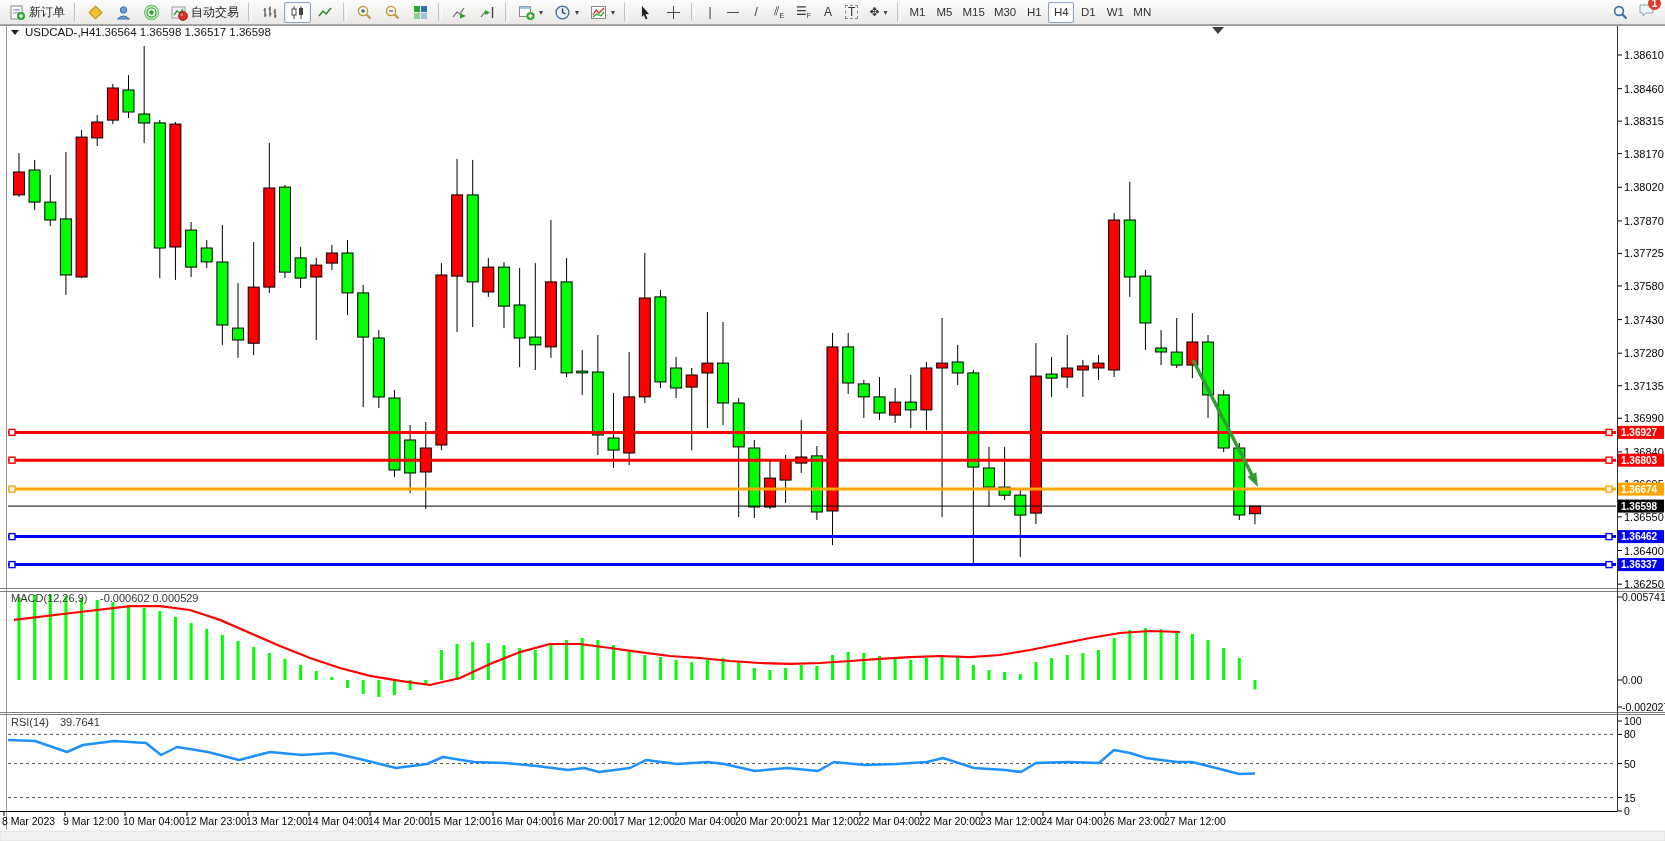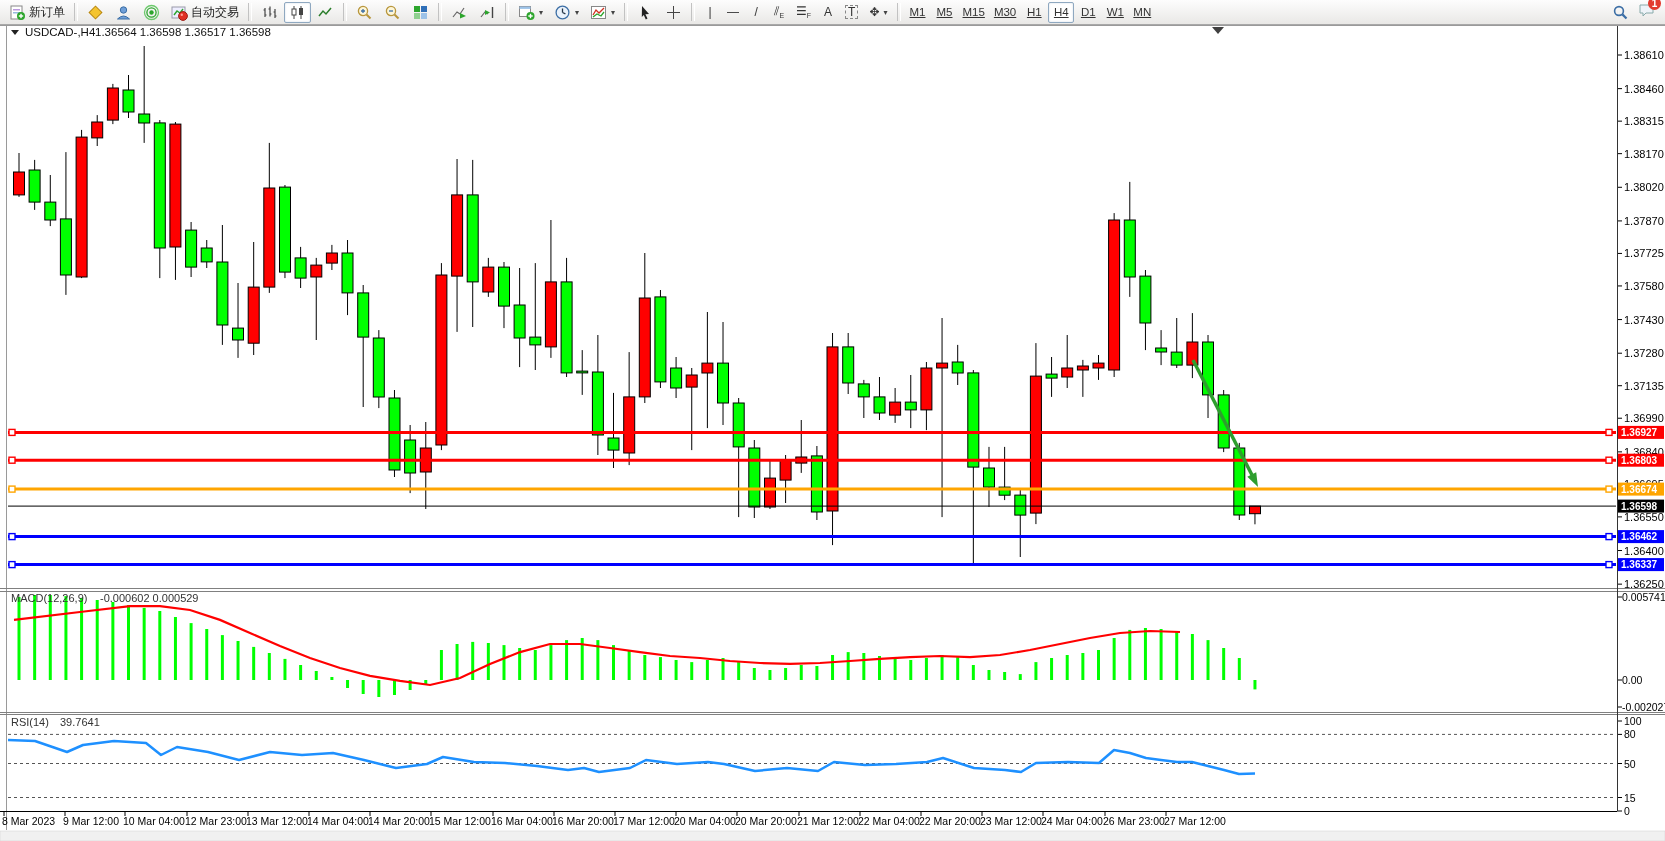--- a/index.html
+++ b/index.html
@@ -6,21 +6,21 @@
   .app{position:relative;width:1665px;height:841px;background:#fff;overflow:hidden;
        font-family:"Liberation Sans",sans-serif;}
   
   .toolbar{position:absolute;left:0;top:0;width:1665px;height:25px;
     background:linear-gradient(#fdfdfd,#e9e8e6);border-bottom:1px solid #a8a8a8;
     display:flex;align-items:center;padding:0 4px;box-sizing:border-box;gap:1px;}
   .tbtn{height:21px;min-width:22px;display:flex;align-items:center;justify-content:center;
     gap:3px;border:1px solid transparent;border-radius:2px;background:transparent;
     font-family:"Liberation Sans",sans-serif;font-size:12px;color:#222;padding:0 4px;cursor:default;}
   .tbtn.sel{background:#fff;border:1px solid #8fa8c0;box-shadow:inset 0 0 2px #cdd9e4;}
-  .tf{min-width:26px;font-size:11.5px;color:#333;padding:0 3px;text-decoration:underline;}
+  .tf{min-width:26px;font-size:11.5px;color:#333;padding:0 3px;}
   .sep{width:2px;height:18px;margin:0 3px;border-left:1px solid #c2c2c2;border-right:1px solid #fff;}
   .caret{font-size:8px;color:#444;margin-left:1px;}
   .ic{width:17px;height:17px;display:inline-block;}
   .right-group{margin-left:auto;display:flex;align-items:center;gap:4px;padding-right:6px;}
   .badge{position:absolute;top:-5px;right:-6px;background:#e23a2e;color:#fff;border-radius:8px;
     font-size:10px;font-weight:700;min-width:13px;height:13px;line-height:13px;text-align:center;}
   .bubble-wrap{position:relative;}
   .glyph{font-size:12px;color:#333;line-height:1;}
   
   svg text{font-family:"Liberation Sans",sans-serif;}

